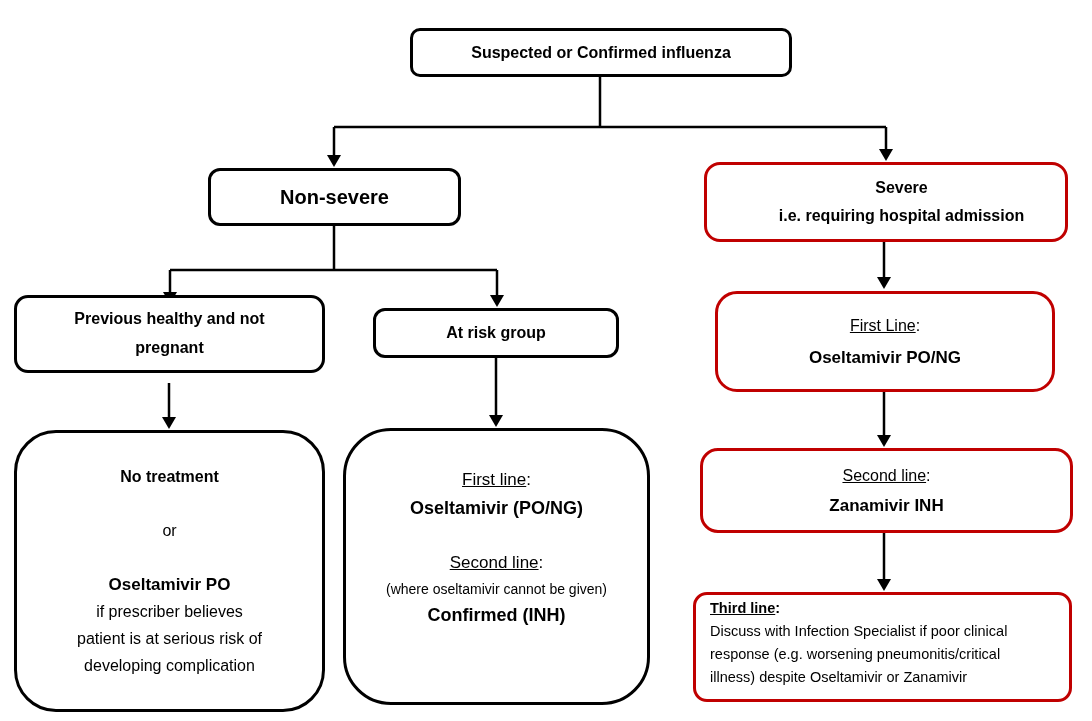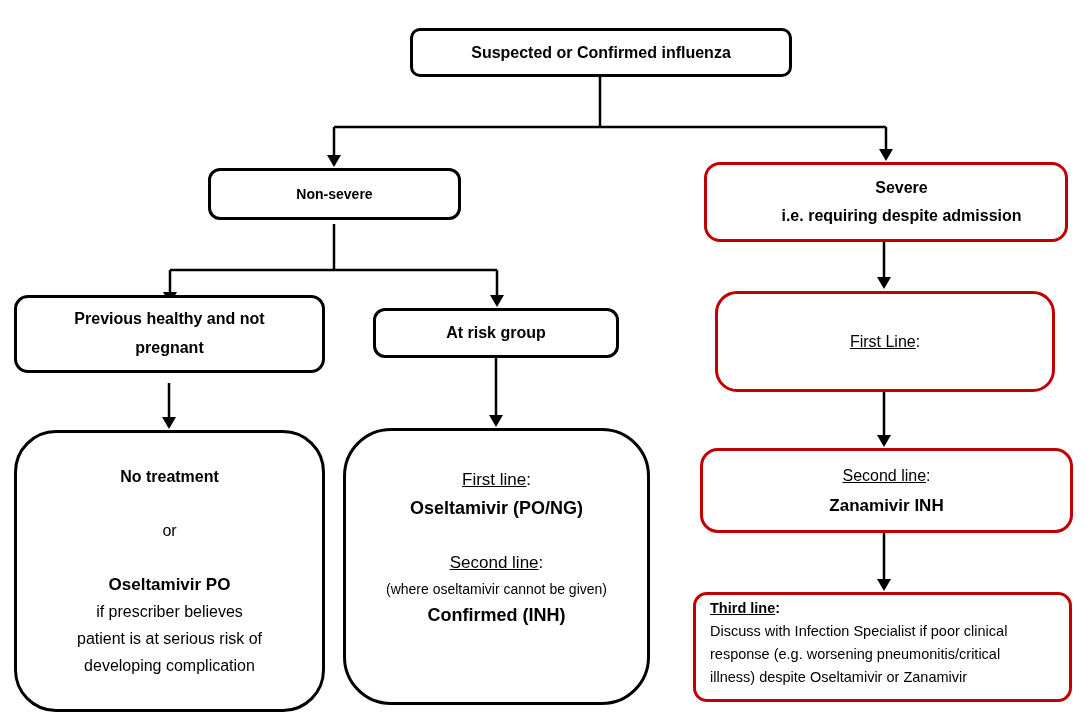--- a/index.html
+++ b/index.html
@@ -22,21 +22,21 @@
     display: flex;
     flex-direction: column;
     align-items: center;
     justify-content: center;
     text-align: center;
     line-height: 1.35;
   }
   .box.red { border-color: #C00000; }
 
   .root-box      { left: 410px; top: 28px;  width: 382px; height: 49px;  border-radius: 10px; font-size: 16px; font-weight: 700; }
-  .nonsevere-box { left: 208px; top: 168px; width: 253px; height: 52px;  border-radius: 12px; font-size: 14px; font-weight: 700; }
+  .nonsevere-box { left: 208px; top: 168px; width: 253px; height: 58px;  border-radius: 12px; font-size: 20px; font-weight: 700; }
   .severe-box    { left: 704px; top: 162px; width: 364px; height: 80px;  border-radius: 16px; font-size: 16px; font-weight: 700; line-height: 1.75; padding-left: 31px; }
   .prevhealthy-box { left: 14px; top: 295px; width: 311px; height: 78px; border-radius: 14px; font-size: 16px; font-weight: 700; line-height: 1.8; }
   .atrisk-box    { left: 373px; top: 308px; width: 246px; height: 50px;  border-radius: 12px; font-size: 16px; font-weight: 700; }
   .notreat-box   { left: 14px;  top: 430px; width: 311px; height: 282px; border-radius: 42px; font-size: 16px; line-height: 27px; }
   .atrisktreat-box { left: 343px; top: 428px; width: 307px; height: 277px; border-radius: 48px; font-size: 17px; line-height: 28px; padding-bottom: 38px; }
   .sevfirst-box  { left: 715px; top: 291px; width: 340px; height: 101px; border-radius: 22px; font-size: 16px; line-height: 32px; }
   .sevsecond-box { left: 700px; top: 448px; width: 373px; height: 85px;  border-radius: 18px; font-size: 16px; line-height: 30px; }
   .sevthird-box  { left: 693px; top: 592px; width: 379px; height: 110px; border-radius: 14px;
                    font-size: 14.5px; line-height: 23px; align-items: flex-start; justify-content: flex-start;
                    text-align: left; padding: 2px 14px; }
@@ -85,21 +85,21 @@
   <div class="box root-box">
     <span>Suspected or Confirmed influenza</span>
   </div>
 
   <div class="box nonsevere-box">
     <span>Non-severe</span>
   </div>
 
   <div class="box red severe-box">
     <div>Severe</div>
-    <div>i.e. requiring despite admission</div>
+    <div>i.e. requiring hospital admission</div>
   </div>
 
   <div class="box prevhealthy-box">
     <div>Previous healthy and not</div>
     <div>pregnant</div>
   </div>
 
   <div class="box notreat-box">
     <div class="bold">No treatment</div>
     <div class="spacer-27"></div>
@@ -119,20 +119,21 @@
     <div class="heading-lg"><span class="u">First line</span><span>:</span></div>
     <div class="drug-lg">Oseltamivir (PO/NG)</div>
     <div class="spacer-27"></div>
     <div class="heading-lg"><span class="u">Second line</span><span>:</span></div>
     <div class="note-sm">(where oseltamivir cannot be given)</div>
     <div class="drug-lg">Confirmed (INH)</div>
   </div>
 
   <div class="box red sevfirst-box">
     <div><span class="u">First Line</span><span>:</span></div>
+    <div class="bold" style="font-size:17px;">Oseltamivir PO/NG</div>
   </div>
 
   <div class="box red sevsecond-box">
     <div><span class="u">Second line</span><span>:</span></div>
     <div class="bold" style="font-size:17px;">Zanamivir INH</div>
   </div>
 
   <div class="box red sevthird-box">
     <div class="bold"><span class="u">Third line</span><span>:</span></div>
     <div>Discuss with Infection Specialist if poor clinical</div>

